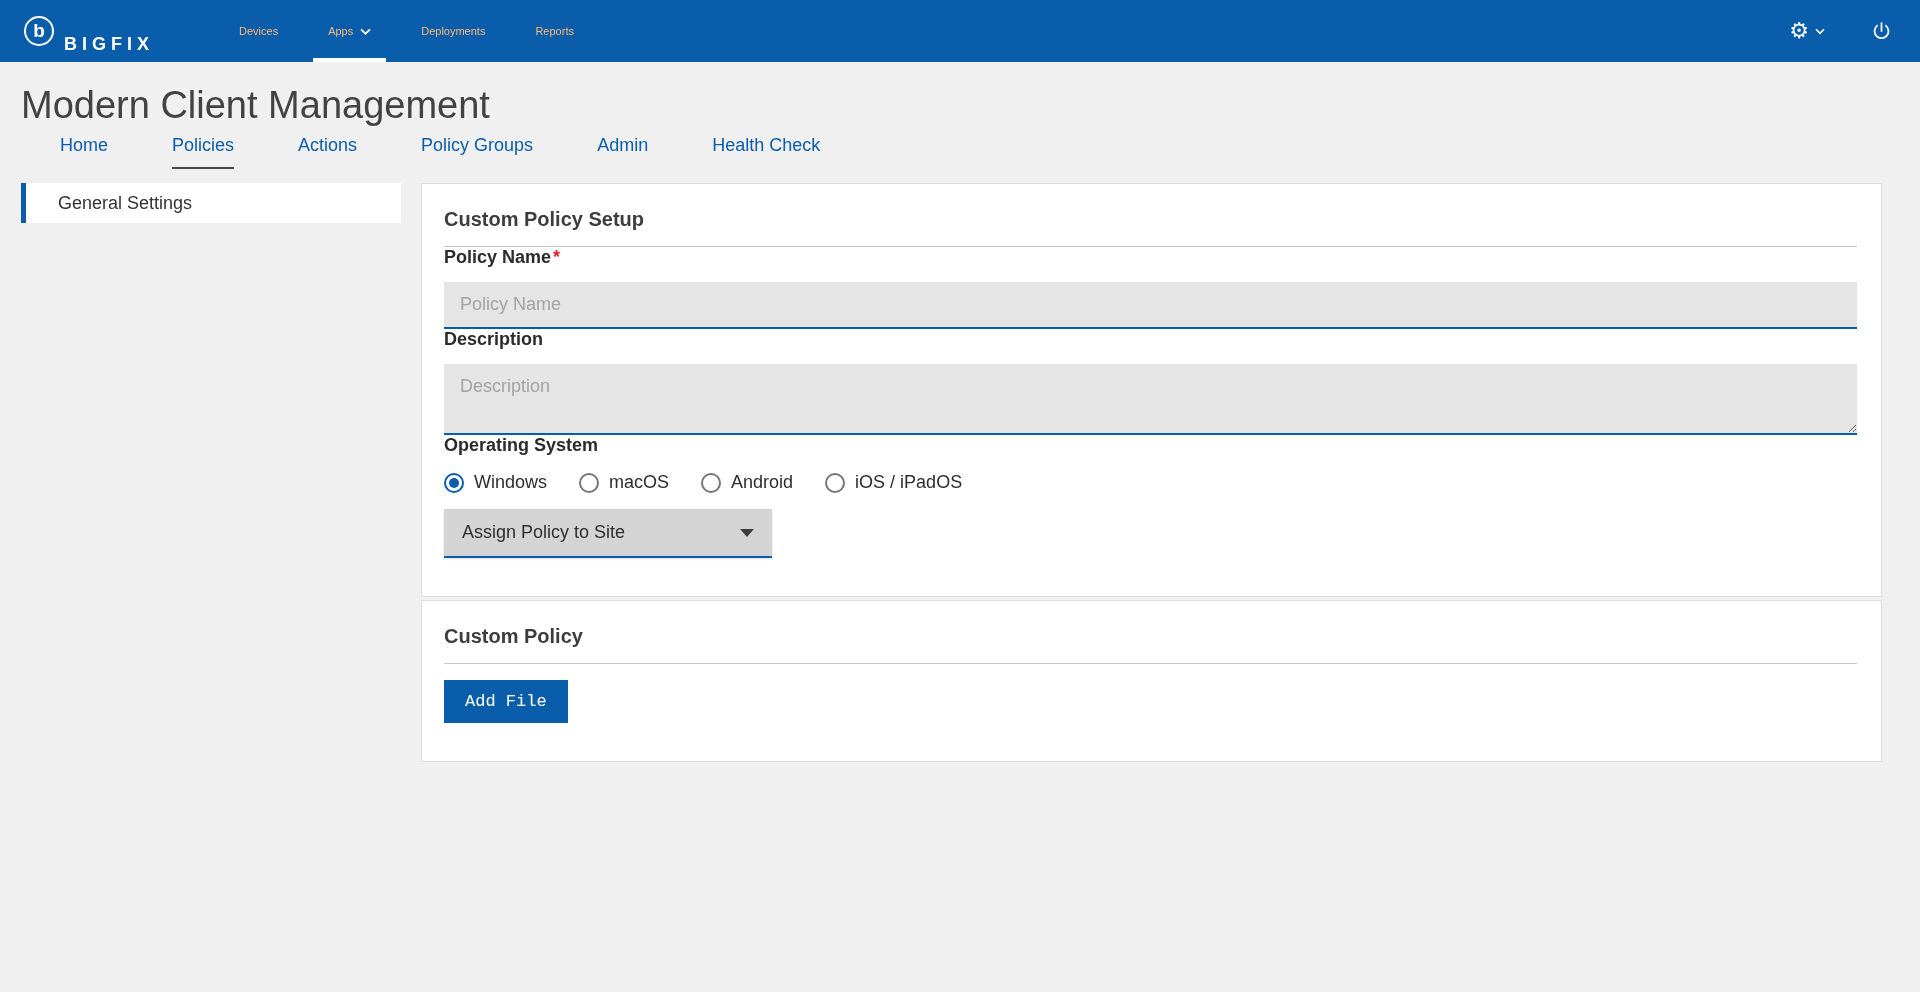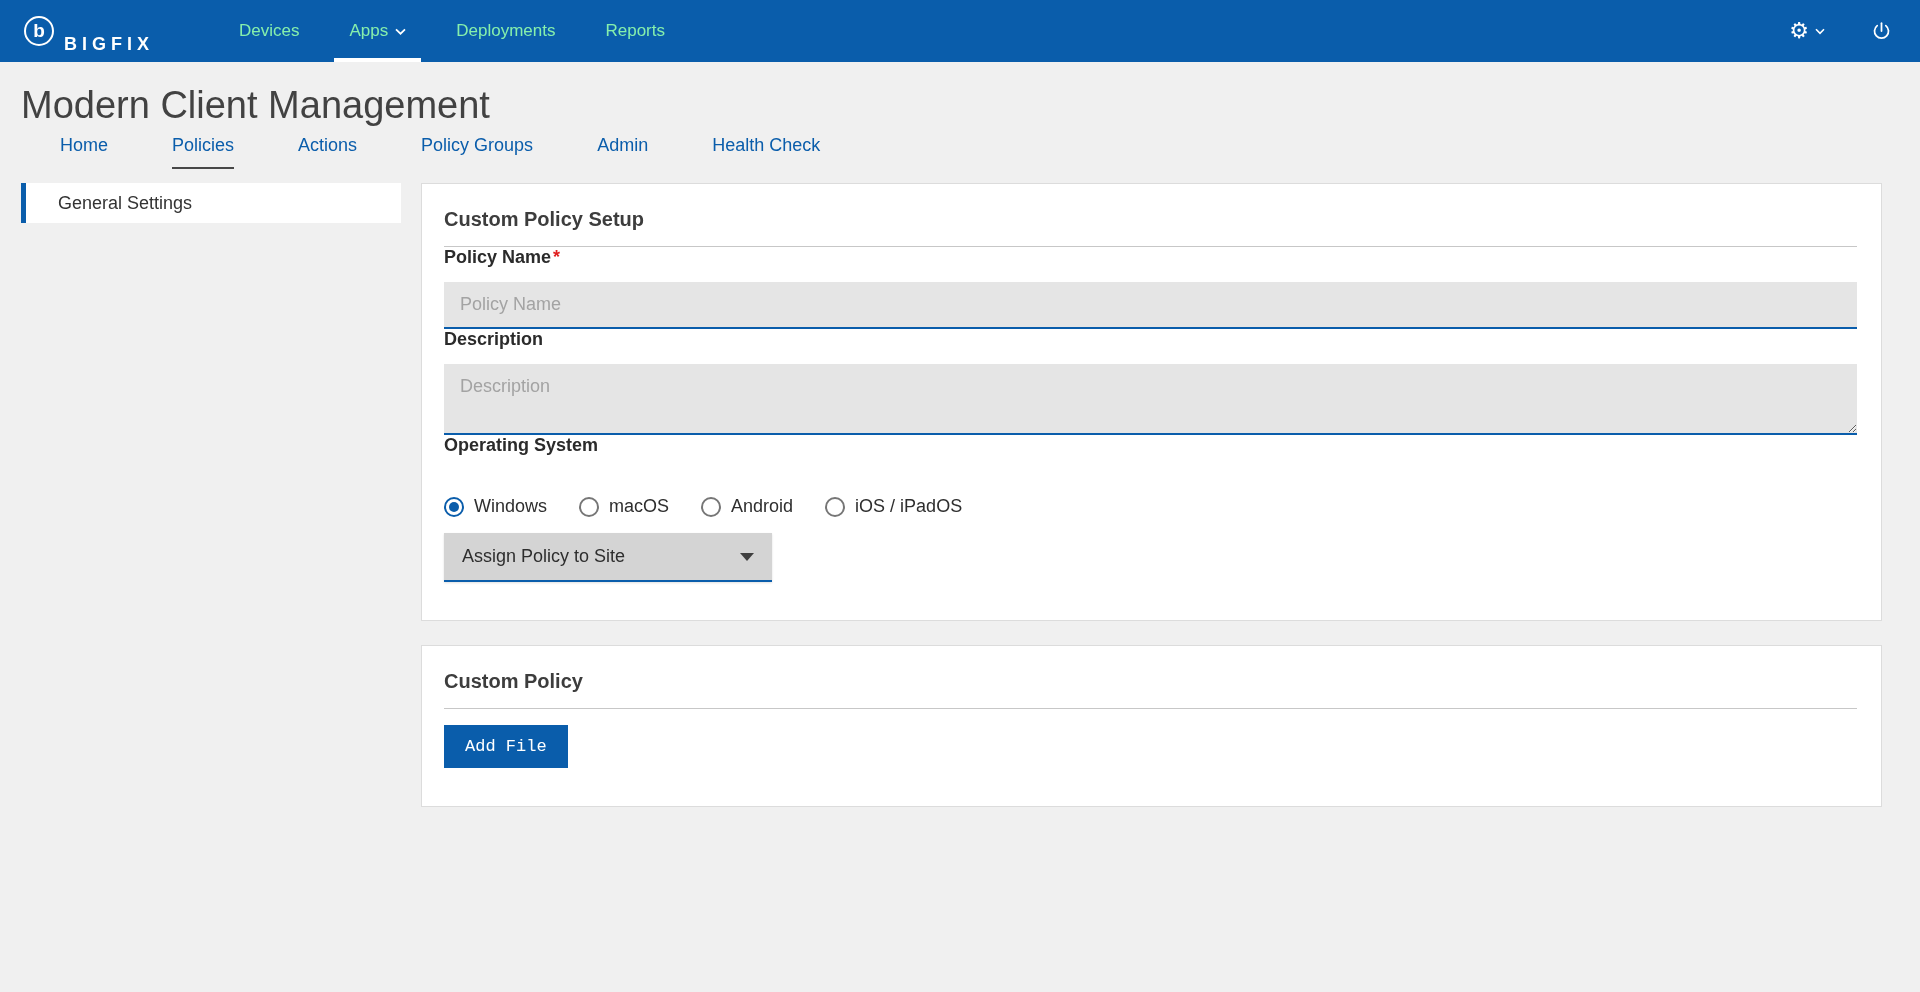--- a/index.html
+++ b/index.html
@@ -19,21 +19,21 @@
   .brand { display:flex; align-items:center; gap:10px; margin-right:60px; cursor:pointer; }
   .logo {
     width:30px; height:30px; border:2.5px solid #fff; border-radius:50%;
     display:flex; align-items:center; justify-content:center;
     font-weight:bold; font-size:19px; line-height:1; padding-bottom:2px;
   }
   .brand-name { font-weight:bold; letter-spacing:5px; font-size:18px;margin-top:26px; }
   .topnav { display:flex; align-items:stretch; }
   .topnav-item {
     display:flex; align-items:center; gap:7px; padding:6px 25px;
-    font-size:17px; color:#86efac; text-decoration:none; cursor:pointer; position:relative;
+    font-size:11px; color:#fdba74; text-decoration:none; cursor:pointer; position:relative;
   }
   .topnav-item.active::after {
     content:""; position:absolute; left:10px; right:10px; bottom:0; height:4px; background:#fff;
   }
   .topbar-right { margin-left:auto; display:flex; align-items:center; gap:46px; }
   .gear-wrap { display:flex; align-items:center; gap:6px; cursor:pointer; }
   .gear-glyph { font-size:22px; line-height:1; }
   .icon-btn { display:flex; align-items:center; cursor:pointer; }
 
   
@@ -51,21 +51,21 @@
   
   .content { display:flex; align-items:flex-start; gap:20px; margin:14px 38px 0 21px; }
   .sidebar { width:380px; flex:0 0 380px; background:#fff; }
   .sidebar-item {
     height:40px; display:flex; align-items:center; padding-left:32px;
     font-size:18px; color:#333; border-left:5px solid transparent; cursor:pointer;
     background:#fff;
   }
   .sidebar-item.active { border-left-color:#0a5dab; }
 
-  .main { flex:1; display:flex; flex-direction:column; gap:24px; }
+  .main { flex:1; display:flex; flex-direction:column; gap:3px; }
   .card {
     background:#fff; border:1px solid #dcdcdc;
     padding:24px 24px 38px 22px;
   }
   .card-title {
     font-size:20px; font-weight:bold; color:#3d3d3d;
     padding-bottom:15px; border-bottom:1px solid #c7c7c7;
   }
   .field-label { display:block; font-size:18px; font-weight:bold; color:#2b2b2b; }
   .req { color:#e02020; margin-left:2px; }
@@ -74,21 +74,21 @@
     display:block; width:100%; margin-top:14px;
     background:#e5e5e5; border:none; border-bottom:2px solid #0a5dab;
     font-family:"Liberation Sans", sans-serif; font-size:18px; color:#333;
     padding:0 16px; outline:none;
   }
   .text-input { height:47px; }
   .text-area { height:71px; padding-top:12px; resize:both; }
   .text-input::placeholder, .text-area::placeholder { color:#a3a3a3; }
 
   .radio-row { display:flex; align-items:center; gap:32px; margin-top:16px; }
-  .radio { display:flex; align-items:center; gap:10px; cursor:pointer; font-size:18px; color:#2e2e2e;margin-top:24px; }
+  .radio { display:flex; align-items:center; gap:10px; cursor:pointer; font-size:18px; color:#2e2e2e; }
   .radio-circle {
     width:20px; height:20px; border-radius:50%; border:2px solid #767676;
     display:inline-flex; align-items:center; justify-content:center; background:#fff;
   }
   .radio-circle.checked { border-color:#0a5dab; }
   .radio-circle.checked::after {
     content:""; width:10px; height:10px; border-radius:50%; background:#0a5dab;
   }
 
   .select {

